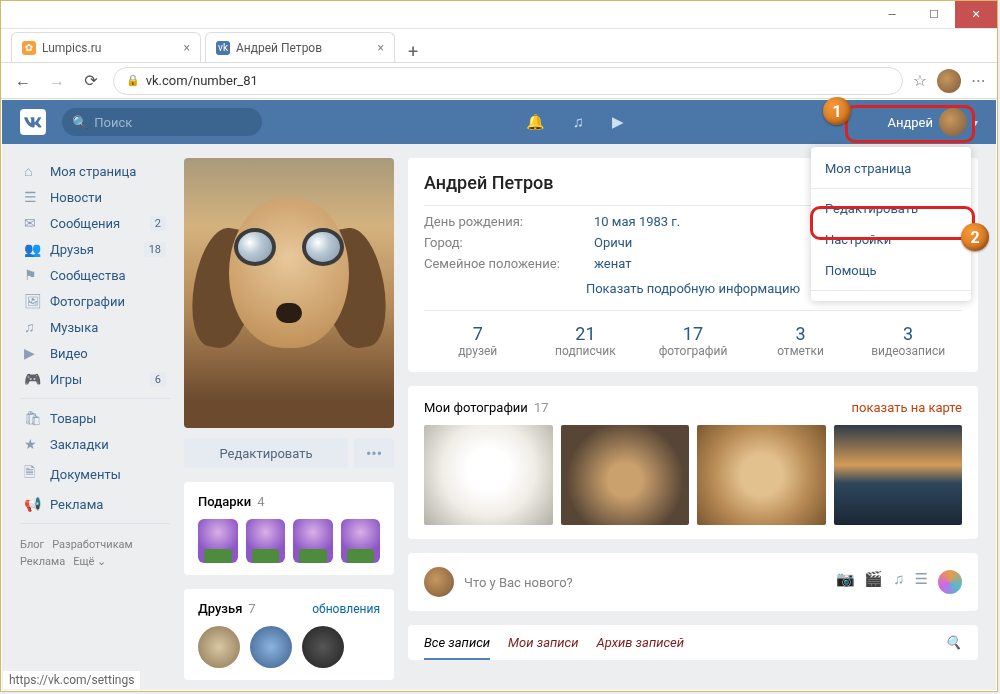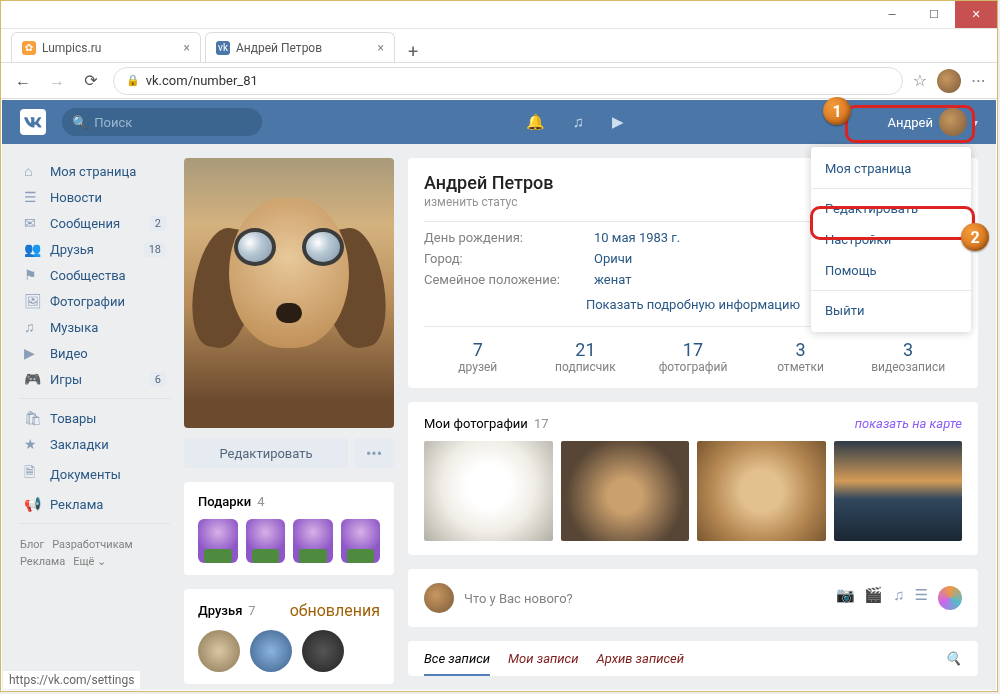--- a/index.html
+++ b/index.html
@@ -50,41 +50,41 @@
 .goggle-dog .gog { position:absolute; top:70px; left:50px; width:110px; height:40px; }
 .goggle-dog .gog .lens { position:absolute; width:42px; height:38px; border-radius:50%; background:radial-gradient(circle at 35% 35%, #fff, #b6c7d4 40%, #8497a6); border:4px solid #3c3c3c;}
 .goggle-dog .gog .lens.l{left:0;} .goggle-dog .gog .lens.r{right:0;}
 .goggle-dog .nose { position:absolute; top:145px; left:92px; width:26px; height:20px; background:#2a1d14; border-radius:40%/50%;}
 .mid-btns { display:flex; gap:6px; margin-top:10px;}
 .edit-btn { flex:1; height:30px; background:#e5ebf1; color:#55677d; border-radius:4px; font-size:13px; display:flex; align-items:center; justify-content:center;}
 .more-btn { width:40px; height:30px; background:#e5ebf1; border-radius:4px; display:flex; align-items:center; justify-content:center; color:#8a9fb7;}
 .block { background:#fff; border-radius:4px; padding:12px 14px; margin-top:14px; }
 .block h4 { font-size:13px; font-weight:500; color:#000; display:flex; align-items:center; gap:6px;}
 .block h4 .cnt { color:#939393; font-weight:400;}
-.block h4 .link { margin-left:auto; font-weight:400; color:#a16207; font-size:16px;}
+.block h4 .link { margin-left:auto; font-weight:400; color:#0369a1; font-size:12px;}
 .gifts-row { display:flex; gap:8px; margin-top:10px;}
 .gift { width:44px; height:44px; border-radius:6px; background: radial-gradient(circle at 50% 30%, #d8b0e6, #8d57c7 60%), linear-gradient(180deg,#56a34a 85%,#56a34a); background-blend-mode:normal; position:relative;}
 .gift::after{content:"";position:absolute;bottom:0;left:6px;right:6px;height:14px;background:#4e8b3f;border-radius:3px;}
 .friends-row { display:flex; gap:10px; margin-top:10px;}
 .friend-av { width:42px; height:42px; border-radius:50%; background:#888;}
 .main-col { flex:1; min-width:0;}
 .card { background:#fff; border-radius:4px; padding:14px 16px; margin-bottom:14px;}
 .card .name { font-size:18px; color:#222; font-weight:500;}
 .card .status { font-size:12px; color:#939393; margin-top:2px;}
 .info-row { display:flex; font-size:13px; margin-top:6px;}
 .info-row .lab { width:170px; color:#828282;}
 .info-row .val { color:#2a5885;}
 .show-more { text-align:center; font-size:13px; color:#2a5885; padding-top:10px;}
 .counters { display:flex; border-top:1px solid #e7e8ec; margin-top:14px; padding-top:12px;}
 .counter { flex:1; text-align:center;}
 .counter .num { font-size:18px; color:#2a5885;}
 .counter .lbl { font-size:12px; color:#828282;}
 .photos-head { display:flex; font-size:13px; align-items:center;}
 .photos-head .cnt{ color:#939393; margin-left:6px;}
-.photos-head .link{ margin-left:auto; color:#8b5cf6;font-style:italic;}
+.photos-head .link{ margin-left:auto; color:#c2410c;}
 .photos-grid { display:flex; gap:8px; margin-top:10px;}
 .photo { flex:1; height:100px; border-radius:2px;}
 .p1{background:radial-gradient(circle at 50% 45%, #fff 25%, #f0ede6 55%, #b2afa6);}
 .p2{background:radial-gradient(circle at 50% 55%, #caa06d 20%, #574535 70%);}
 .p3{background:radial-gradient(circle at 50% 50%, #e3c18e 25%, #b88a55 60%, #7a572f);}
 .p4{background:linear-gradient(180deg,#2e3b49 0%,#d39b57 40%,#30475d 58%,#1a2733 100%);}
 .post-input { display:flex; align-items:center; gap:10px; font-size:13px; color:#828282;}
 .post-input .av { width:30px; height:30px; border-radius:50%; background:radial-gradient(circle at 40% 40%, #c8975f, #7b5a39);}
 .post-actions { margin-left:auto; display:flex; gap:10px; color:#8a9fb7; font-size:15px;}
 .post-actions .dot{ width:24px; height:24px; border-radius:50%; background: conic-gradient(#e94,#5bc 120deg,#c6e 240deg,#e94);}
@@ -266,21 +266,20 @@
             <div class="friend-av" style="background:radial-gradient(circle,#d9c7a4,#8a7552)"></div>
             <div class="friend-av" style="background:radial-gradient(circle,#8bb4e0,#3a5e88)"></div>
             <div class="friend-av" style="background:radial-gradient(circle,#555,#222)"></div>
           </div>
         </div>
       </div>
 
       <div class="main-col">
         <div class="card">
           <div class="name">Андрей Петров</div>
-          <div class="status">изменить статус</div>
           <div style="height:1px;background:#e7e8ec;margin:12px 0 8px"></div>
           <div class="info-row">
               <div class="lab">День рождения:</div>
               <div class="val">10 мая 1983 г.</div>
             </div>
           <div class="info-row">
               <div class="lab">Город:</div>
               <div class="val">Оричи</div>
             </div>
           <div class="info-row">
@@ -349,21 +348,20 @@
     </div>
   </div>
 
   <div class="dropdown">
     <div class="di">Моя страница</div>
     <div class="sep"></div>
     <div class="di">Редактировать</div>
     <div class="di">Настройки</div>
     <div class="di">Помощь</div>
     <div class="sep"></div>
-    <div class="di">Выйти</div>
   </div>
 
   <div class="callout c1"></div>
   <div class="callout c2"></div>
   <div class="badge-num b1">1</div>
   <div class="badge-num b2">2</div>
 
   <div class="status-bar">https://vk.com/settings</div>
 </div>
 

